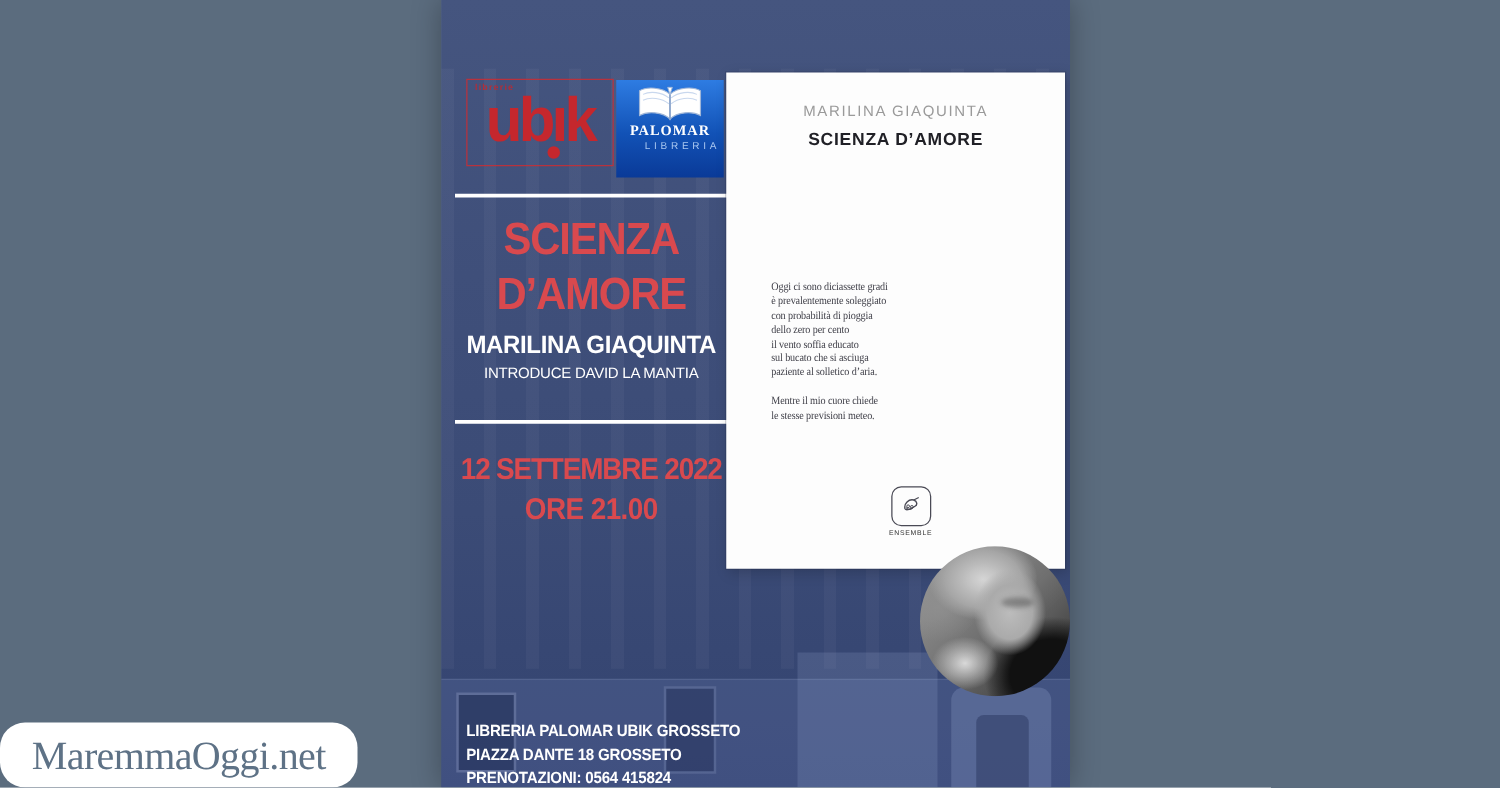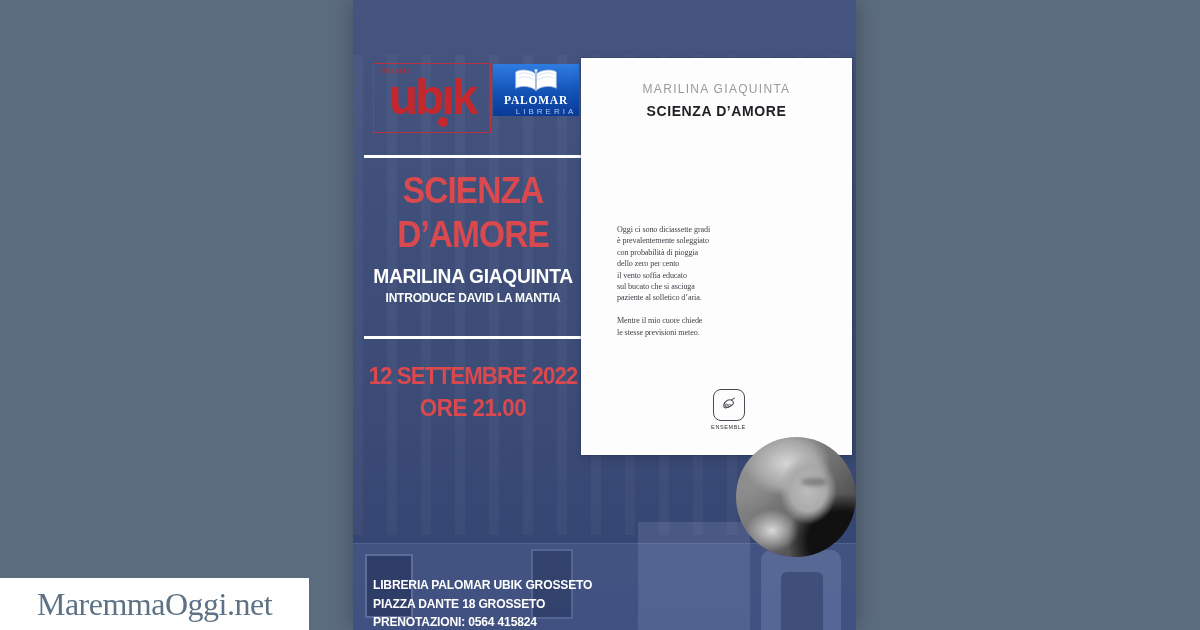--- a/index.html
+++ b/index.html
@@ -25,36 +25,36 @@
   .bld-door-inner{left:428px;top:572px;width:42px;height:58px;background:rgba(12,22,58,.30);border-radius:6px 6px 0 0;}
   .bld-win1{left:14px;top:556px;width:44px;height:60px;background:rgba(10,20,55,.33);outline:2px solid rgba(195,205,238,.22);}
   .bld-win2{left:180px;top:551px;width:38px;height:66px;background:rgba(10,20,55,.26);outline:2px solid rgba(195,205,238,.16);}
   
   .ubik-logo{position:absolute;left:20px;top:63px;width:116px;height:68px;border:1px solid rgba(205,45,50,.85);}
   .ubik-tagline{position:absolute;left:6px;top:3px;font-size:7px;font-weight:bold;color:#c5272d;letter-spacing:1px;opacity:.85;}
   .ubik-wordmark{position:absolute;left:2px;top:6px;width:112px;text-align:center;
     font-weight:800;font-size:48px;line-height:52px;letter-spacing:-3px;color:#c5272d;
     transform:scaleY(1.04);transform-origin:top center;}
   .ubik-dot{position:absolute;left:64px;bottom:5px;width:10px;height:10px;border-radius:50%;background:#c5272d;}
-  .palomar-logo{position:absolute;left:140px;top:64px;width:86px;height:52px;
+  .palomar-logo{position:absolute;left:140px;top:64px;width:86px;height:78px;
     background:linear-gradient(180deg,#2e7ce2 0%,#1252b6 55%,#0a3a98 100%);
     display:flex;flex-direction:column;align-items:center;justify-content:flex-start;padding-top:4px;box-sizing:border-box;}
   .palomar-book{width:58px;height:30px;display:block;}
   .palomar-name{font-family:"Liberation Serif",serif;font-weight:bold;font-size:11.5px;color:#ffffff;letter-spacing:.8px;margin-top:1px;}
   .palomar-sub{font-size:8px;color:#a9c7f0;letter-spacing:3px;margin-top:1px;padding-left:20px;}
   
   .divider{position:absolute;left:11px;width:218px;height:3px;background:#ffffff;}
   .divider-top{top:155px;}
   .divider-mid{top:336px;}
   .event-title{position:absolute;left:0;top:169px;width:240px;text-align:center;color:#d9494e;
     font-weight:800;font-size:36px;line-height:44px;letter-spacing:-1px;transform:scaleX(.93);transform-origin:center;}
   .event-author{position:absolute;left:0;top:265px;width:240px;text-align:center;color:#ffffff;
     font-weight:800;font-size:20px;letter-spacing:-.3px;transform:scaleX(.96);transform-origin:center;}
   .event-presenter{position:absolute;left:0;top:291px;width:240px;text-align:center;color:#ffffff;
-    font-weight:700;font-size:12px;letter-spacing:-.2px;}
+    font-weight:400;font-size:12px;letter-spacing:-.2px;}
   .event-date{position:absolute;left:0;top:362px;width:240px;text-align:center;color:#d9494e;
     font-weight:800;font-size:24px;letter-spacing:-1px;transform:scaleX(.93);transform-origin:center;}
   .event-time{position:absolute;left:0;top:394px;width:240px;text-align:center;color:#d9494e;
     font-weight:800;font-size:24px;letter-spacing:-.5px;transform:scaleX(.93);transform-origin:center;}
   .venue{position:absolute;left:20px;top:576px;color:#ffffff;font-weight:800;font-size:13px;
     line-height:18.5px;letter-spacing:-.2px;transform:scaleX(.93);transform-origin:left top;white-space:nowrap;}
   
   .book-cover{position:absolute;left:228px;top:58px;width:271px;height:397px;background:#fdfdfd;
     box-shadow:0 0 0 1px rgba(25,35,60,.18),2px 3px 10px rgba(0,0,0,.18);}
   .cover-author{position:absolute;left:0;top:24px;width:100%;text-align:center;color:#9a9a9a;
@@ -75,22 +75,22 @@
       radial-gradient(40px 48px at 60% 44%,#c2b8b1 0%,#b0a69f 45%,rgba(176,166,159,0) 72%),
       radial-gradient(56px 42px at 42% 22%,#d4d1cc 0%,#a8a29b 55%,rgba(0,0,0,0) 78%),
       radial-gradient(70px 60px at 88% 86%,#14161b 0%,#14161b 48%,rgba(20,22,27,0) 78%),
       radial-gradient(46px 40px at 12% 40%,#8f8d8a 0%,rgba(143,141,138,0) 70%),
       linear-gradient(135deg,#9d9d9d 0%,#70706f 52%,#2c2e33 100%);
     filter:grayscale(1) contrast(1.05);
   }
   .author-photo::after{content:"";position:absolute;left:54%;top:34%;width:26px;height:8px;border-radius:50%;
     background:rgba(40,38,40,.35);filter:blur(2px);}
   
-  .watermark{position:absolute;left:0;top:578px;width:309px;height:52px;background:#ffffff;
-    display:flex;align-items:center;justify-content:center;}
+  .watermark{position:absolute;left:0;top:578px;width:286px;height:52px;background:#ffffff;
+    display:flex;align-items:center;justify-content:center;border-radius:20px;}
   .watermark-text{font-family:"Liberation Serif",serif;font-size:32px;color:#5e7286;letter-spacing:-.5px;}
 </style>
 </head>
 <body>
 
 <div class="canvas">
 
   <div class="poster">
 
     <div>

